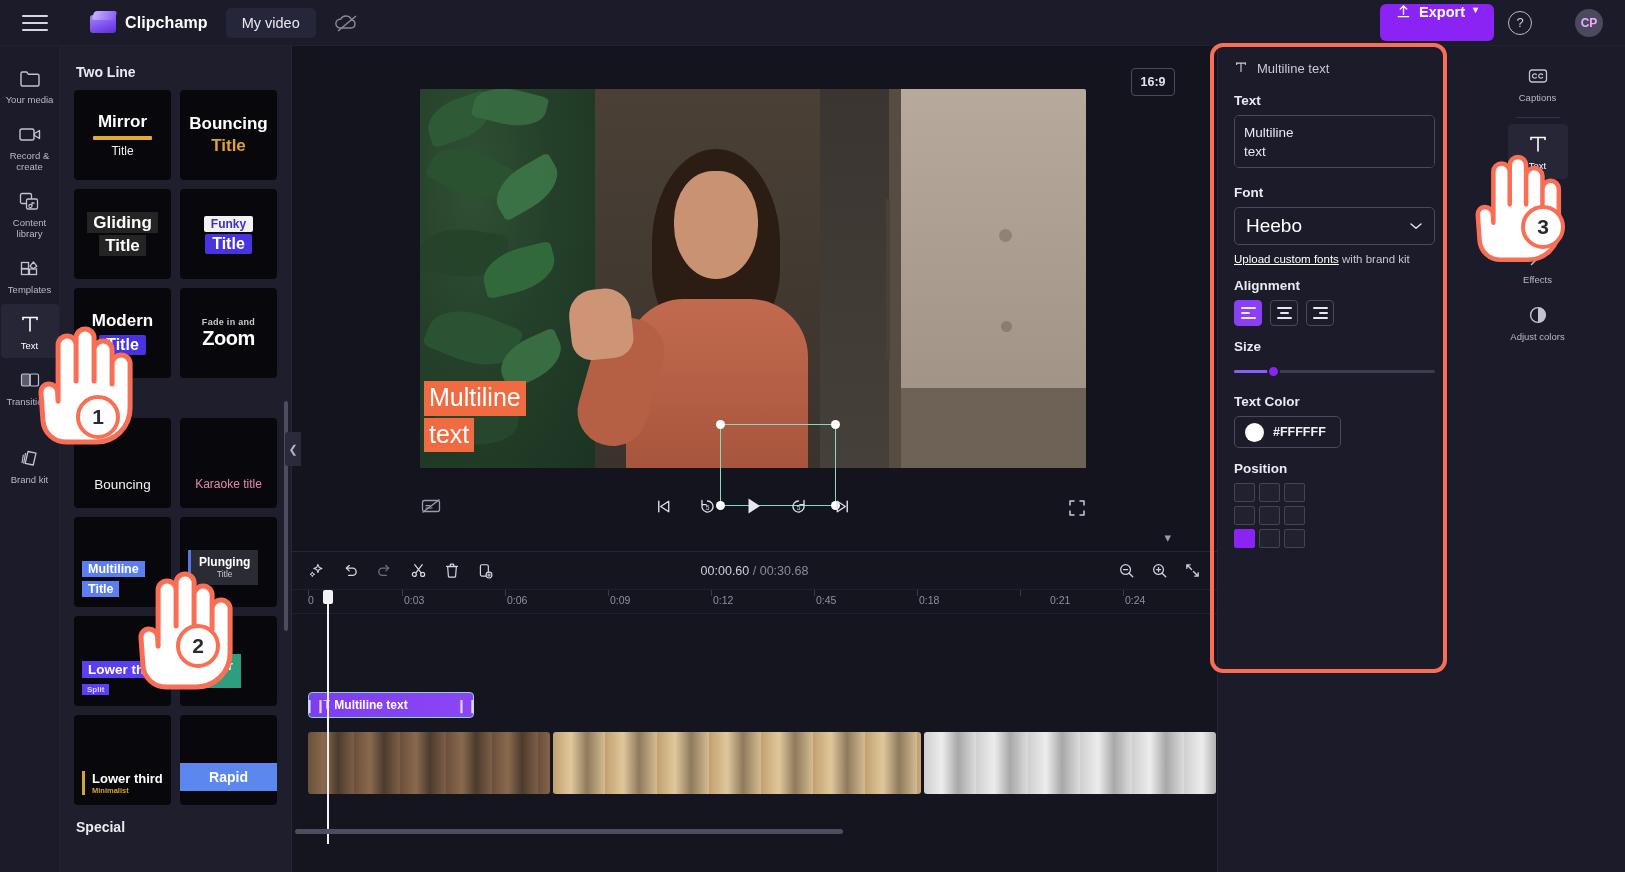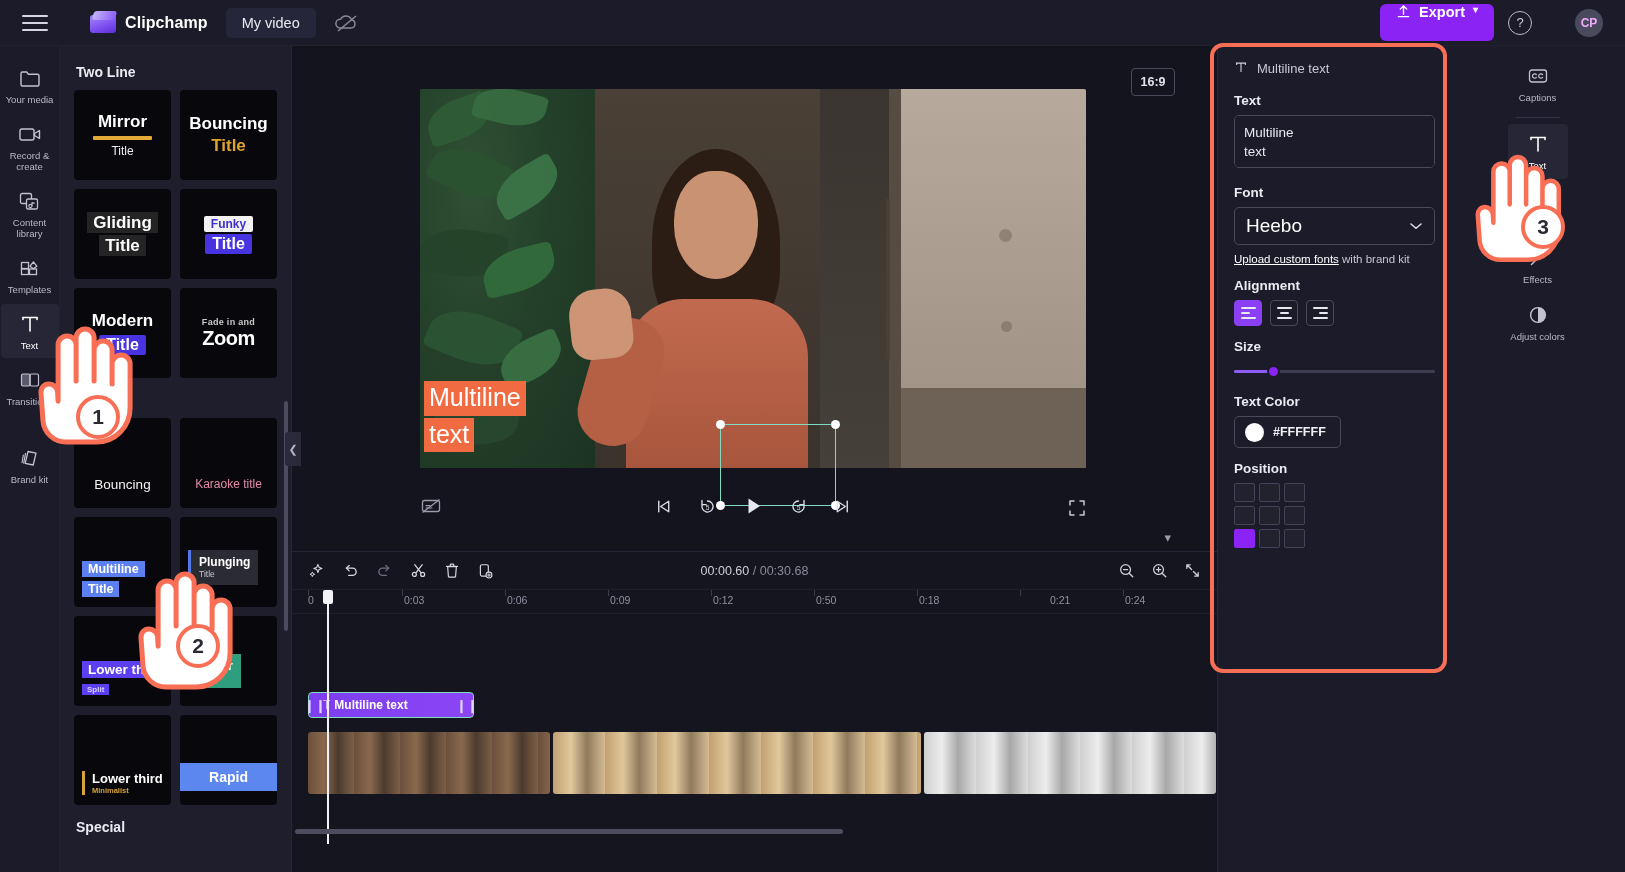--- a/index.html
+++ b/index.html
@@ -79,21 +79,21 @@
   .bar-amber { height: 4px; background: #e3aa37; border-radius: 1px; margin: 4px auto 3px; width: 72%; }
   .chip { display: inline-block; padding: 1px 7px; border-radius: 2px; font-weight: 700; }
   .chip-white { background:#f2f2f2; color:#3d2fce; font-size: 12px; }
   .chip-blue  { background:#4734e0; color:#fff; font-size: 16px; }
   .chip-shadow{ background:#242424; color:#fff; font-size:17px; font-weight:700; padding: 1px 6px;}
   .t-fade { color: #c9c9c9; font-size: 9px; font-weight: 700; letter-spacing: .3px; }
   .t-zoom { color: #ffffff; font-size: 20px; font-weight: 800; letter-spacing: -.5px; }
   .t-karaoke { color: #e48aa8; font-size: 12px; }
   .tpl-bottomleft { position: absolute; left: 8px; bottom: 10px; text-align: left; }
   .chip-lblue { background:#5b7ef0; color:#fff; font-size: 12.5px; font-weight: 700; padding: 1px 6px; display:inline-block;}
-  .plunge { border-left: 3px solid #5278e8; background:#2b2b33; padding: 5px 8px 6px 8px; text-align:left; }
+  .plunge { border-left: 3px solid #5278e8; background:#2b2b33; padding: 5px 8px 6px 8px; text-align:center; }
   .plunge .p1 { color:#fff; font-size: 12px; font-weight: 700; }
   .plunge .p2 { color:#c7c7cf; font-size: 8.5px; }
   .lt-split .l1 { background: #5b3ff0; color:#fff; font-size: 13.5px; font-weight: 700; padding: 1px 6px; display:inline-block;}
   .lt-split .l2 { background: #5b3ff0; color:#d8d1ff; font-size: 8px; font-weight: 700; padding: 1px 5px; display:inline-block; margin-top:1px;}
   .lt-green { background: #2f9e7e; padding: 5px 8px; display:inline-block; text-align:left; }
   .lt-green .g1 { color:#fff; font-size: 12.5px; font-weight: 700; display:block;}
   .lt-green .g2 { color:#c9f0e3; font-size: 9px; display:block;}
   .lt-min { border-left: 3px solid #d5a33b; padding-left: 7px; text-align:left; }
   .lt-min .m1 { color:#fff; font-size: 13px; font-weight: 700; }
   .lt-min .m2 { color:#d5a33b; font-size: 7.5px; font-weight: 700; }
@@ -637,21 +637,21 @@
         </div>
       </div>
     </div>
 
     <div class="ruler">
       <div class="tick" style="left: 16px;">0</div>
       <div class="tick" style="left: 112px;">0:03</div>
       <div class="tick" style="left: 215px;">0:06</div>
       <div class="tick" style="left: 318px;">0:09</div>
       <div class="tick" style="left: 421px;">0:12</div>
-      <div class="tick" style="left: 524px;">0:50</div>
+      <div class="tick" style="left: 524px;">0:45</div>
       <div class="tick" style="left: 627px;">0:18</div>
       <div class="tick" style="left: 730px; padding-left: 28px;">0:21</div>
       <div class="tick" style="left: 833px;">0:24</div>
       <div class="tickmark" style="left: 16px;"></div>
         <div class="tickmark" style="left: 110px;"></div>
       <div class="tickmark" style="left: 213px;"></div>
         <div class="tickmark" style="left: 316px;"></div>
       <div class="tickmark" style="left: 419px;"></div>
         <div class="tickmark" style="left: 522px;"></div>
       <div class="tickmark" style="left: 625px;"></div>

